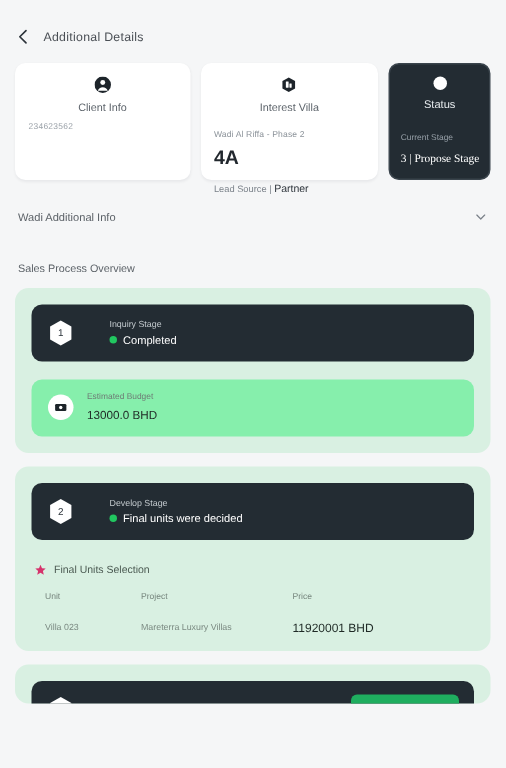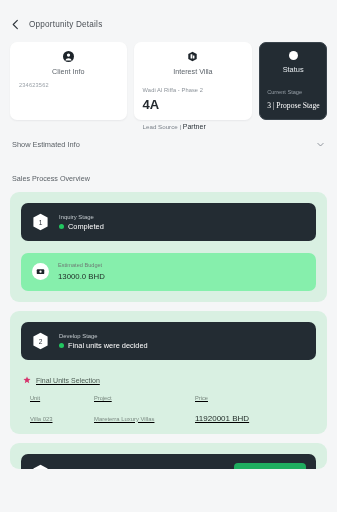--- a/index.html
+++ b/index.html
@@ -70,21 +70,21 @@
   .stage-group {
     background: #d9f0e2;
     border-radius: 9px;
     padding: 11px;
     margin-top: 9px;
   }
   .stage-header {
     background: #232c33;
     border-radius: 7px;
     height: 38px;
-    display: flex; align-items: center; gap: 10px;
+    display: flex; align-items: center; gap: 24px;
     padding: 0 11px;
     position: relative;
   }
   .hex-badge { width: 17px; height: 18px; flex: 0 0 auto; position: relative; }
   .hex-badge svg { display:block; width: 17px; height: 18px; }
   .hex-num {
     position: absolute; inset: 0; display: flex; align-items: center; justify-content: center;
     font-size: 6.6px; color: #2b333a;
   }
   .stage-texts { display: flex; flex-direction: column; gap: 2px; }
@@ -111,21 +111,21 @@
     background: #ffffff; flex: 0 0 auto;
     display: flex; align-items: center; justify-content: center;
   }
   .circle-icon svg { width: 9px; height: 9px; display:block; }
   .kv-row { display: flex; gap: 26px; }
   .kv { display: flex; flex-direction: column; gap: 4px; }
   .kv-label { font-size: 5.6px; color: #6e7c75; }
   .kv-value { font-size: 7.8px; color: #1f2a26; }
 
   
-  .units-block { margin-top: 16px; padding-left: 2px; text-decoration: underline; }
+  .units-block { margin-top: 16px; padding-left: 2px; }
   .units-title-row { display: flex; align-items: center; gap: 5px; }
   .star-icon { width: 8px; height: 8px; display: block; }
   .units-title { font-size: 7px; color: #4c5b53; }
 
   .units-table { margin-top: 11px; }
   .tbl-row { display: flex; align-items: center; padding-left: 7px; }
   .tbl-row.head { margin-bottom: 13px; }
   .col-unit { width: 64px; }
   .col-proj { width: 101px; }
   .col-price { width: auto; }
@@ -140,21 +140,21 @@
 <body>
 
 <div class="page">
 
   <div class="topbar">
     <span>
       <svg class="back-chevron" viewBox="0 0 12 12">
           <path d="M8 1.5 L3.5 6 L8 10.5" fill="none" stroke="#2c333a" stroke-width="1.2" stroke-linecap="round" stroke-linejoin="round"></path>
         </svg>
     </span>
-    <span class="topbar-title">Opportunity Details</span>
+    <span class="topbar-title">Additional Details</span>
   </div>
 
   <div class="cards-row">
 
     <div class="card client">
       <div class="card-head">
         <span>
           <svg class="avatar-icon" viewBox="0 0 12 12">
               <circle cx="6" cy="6" r="6" fill="#1d242a"></circle>
               <circle cx="6" cy="4.4" r="1.8" fill="#fff"></circle>
@@ -189,21 +189,21 @@
       <div class="card-head">
         <span class="status-dot-head"></span>
         <span class="card-head-label">Status</span>
       </div>
       <div class="status-current-label">Current Stage</div>
       <div class="status-value">3 | Propose Stage</div>
     </div>
   </div>
 
   <div class="show-more">
-    <span class="show-more-label">Show Estimated Info</span>
+    <span class="show-more-label">Wadi Additional Info</span>
     <span>
       <svg class="chev-down" viewBox="0 0 12 12">
           <path d="M2.5 4.5 L6 8 L9.5 4.5" fill="none" stroke="#7b828a" stroke-width="1.1" stroke-linecap="round" stroke-linejoin="round"></path>
         </svg>
     </span>
   </div>
 
   <div class="section-title">Sales Process Overview</div>
 
   <div class="stage-group">

